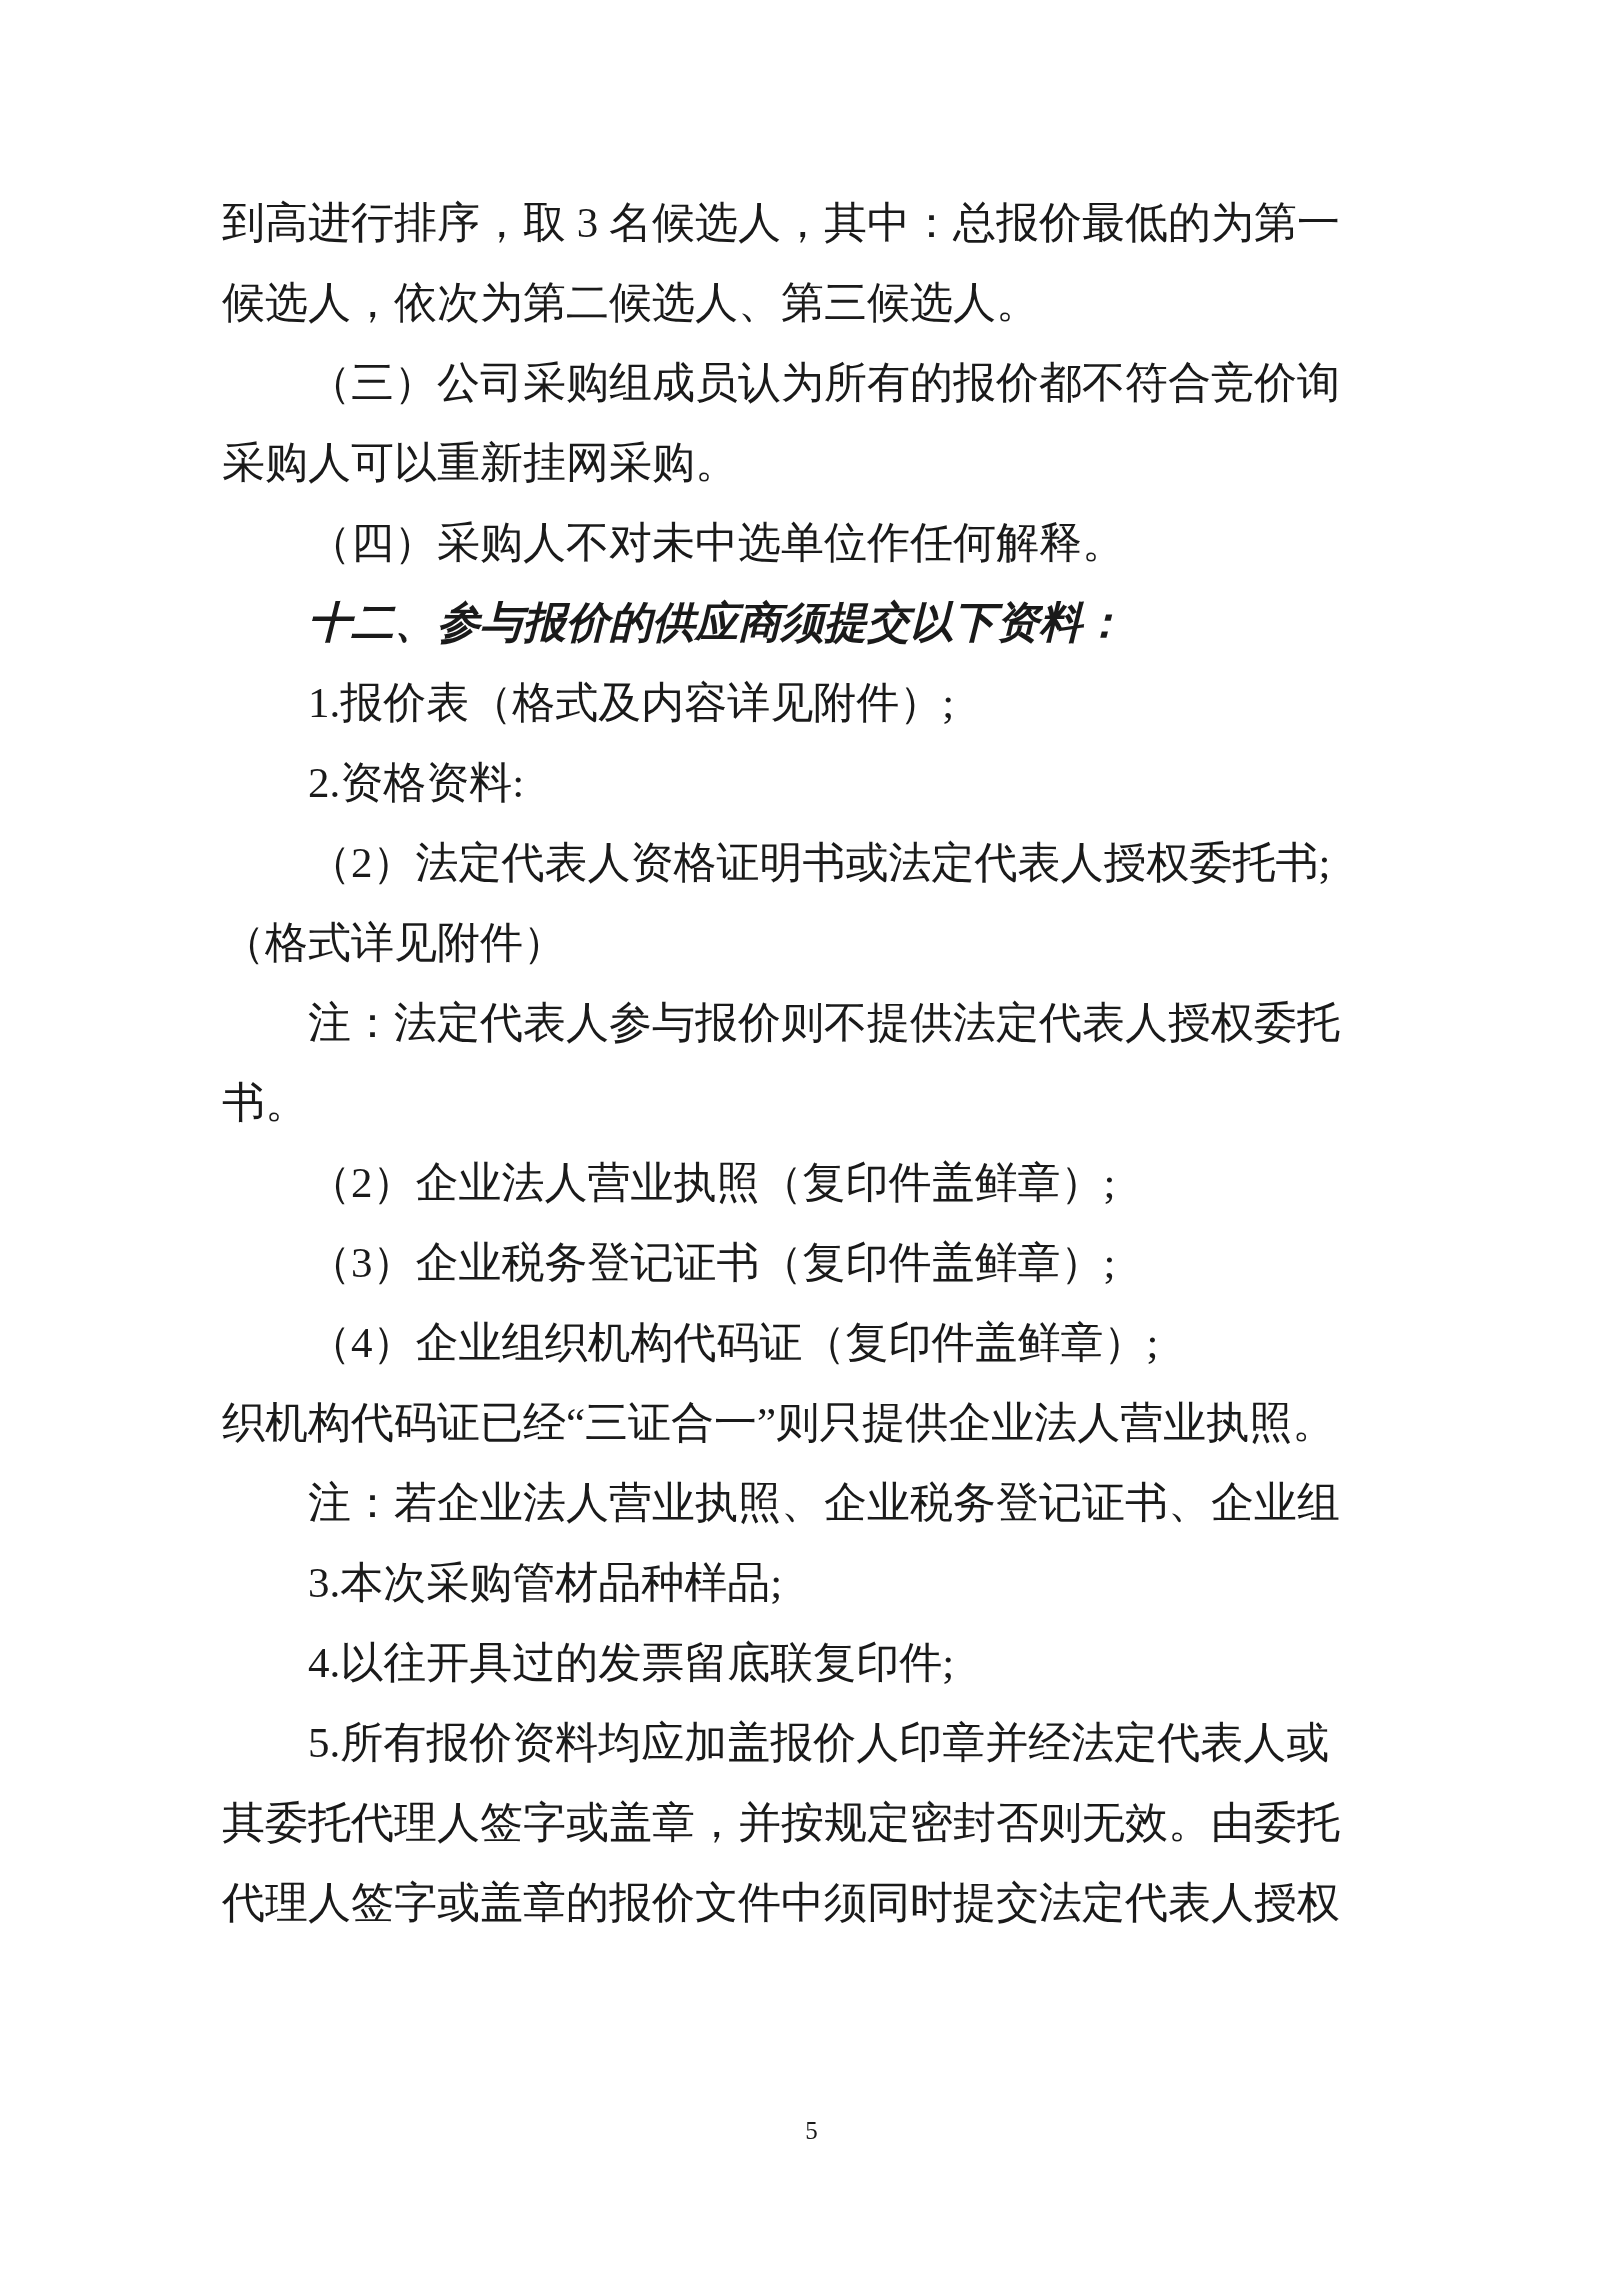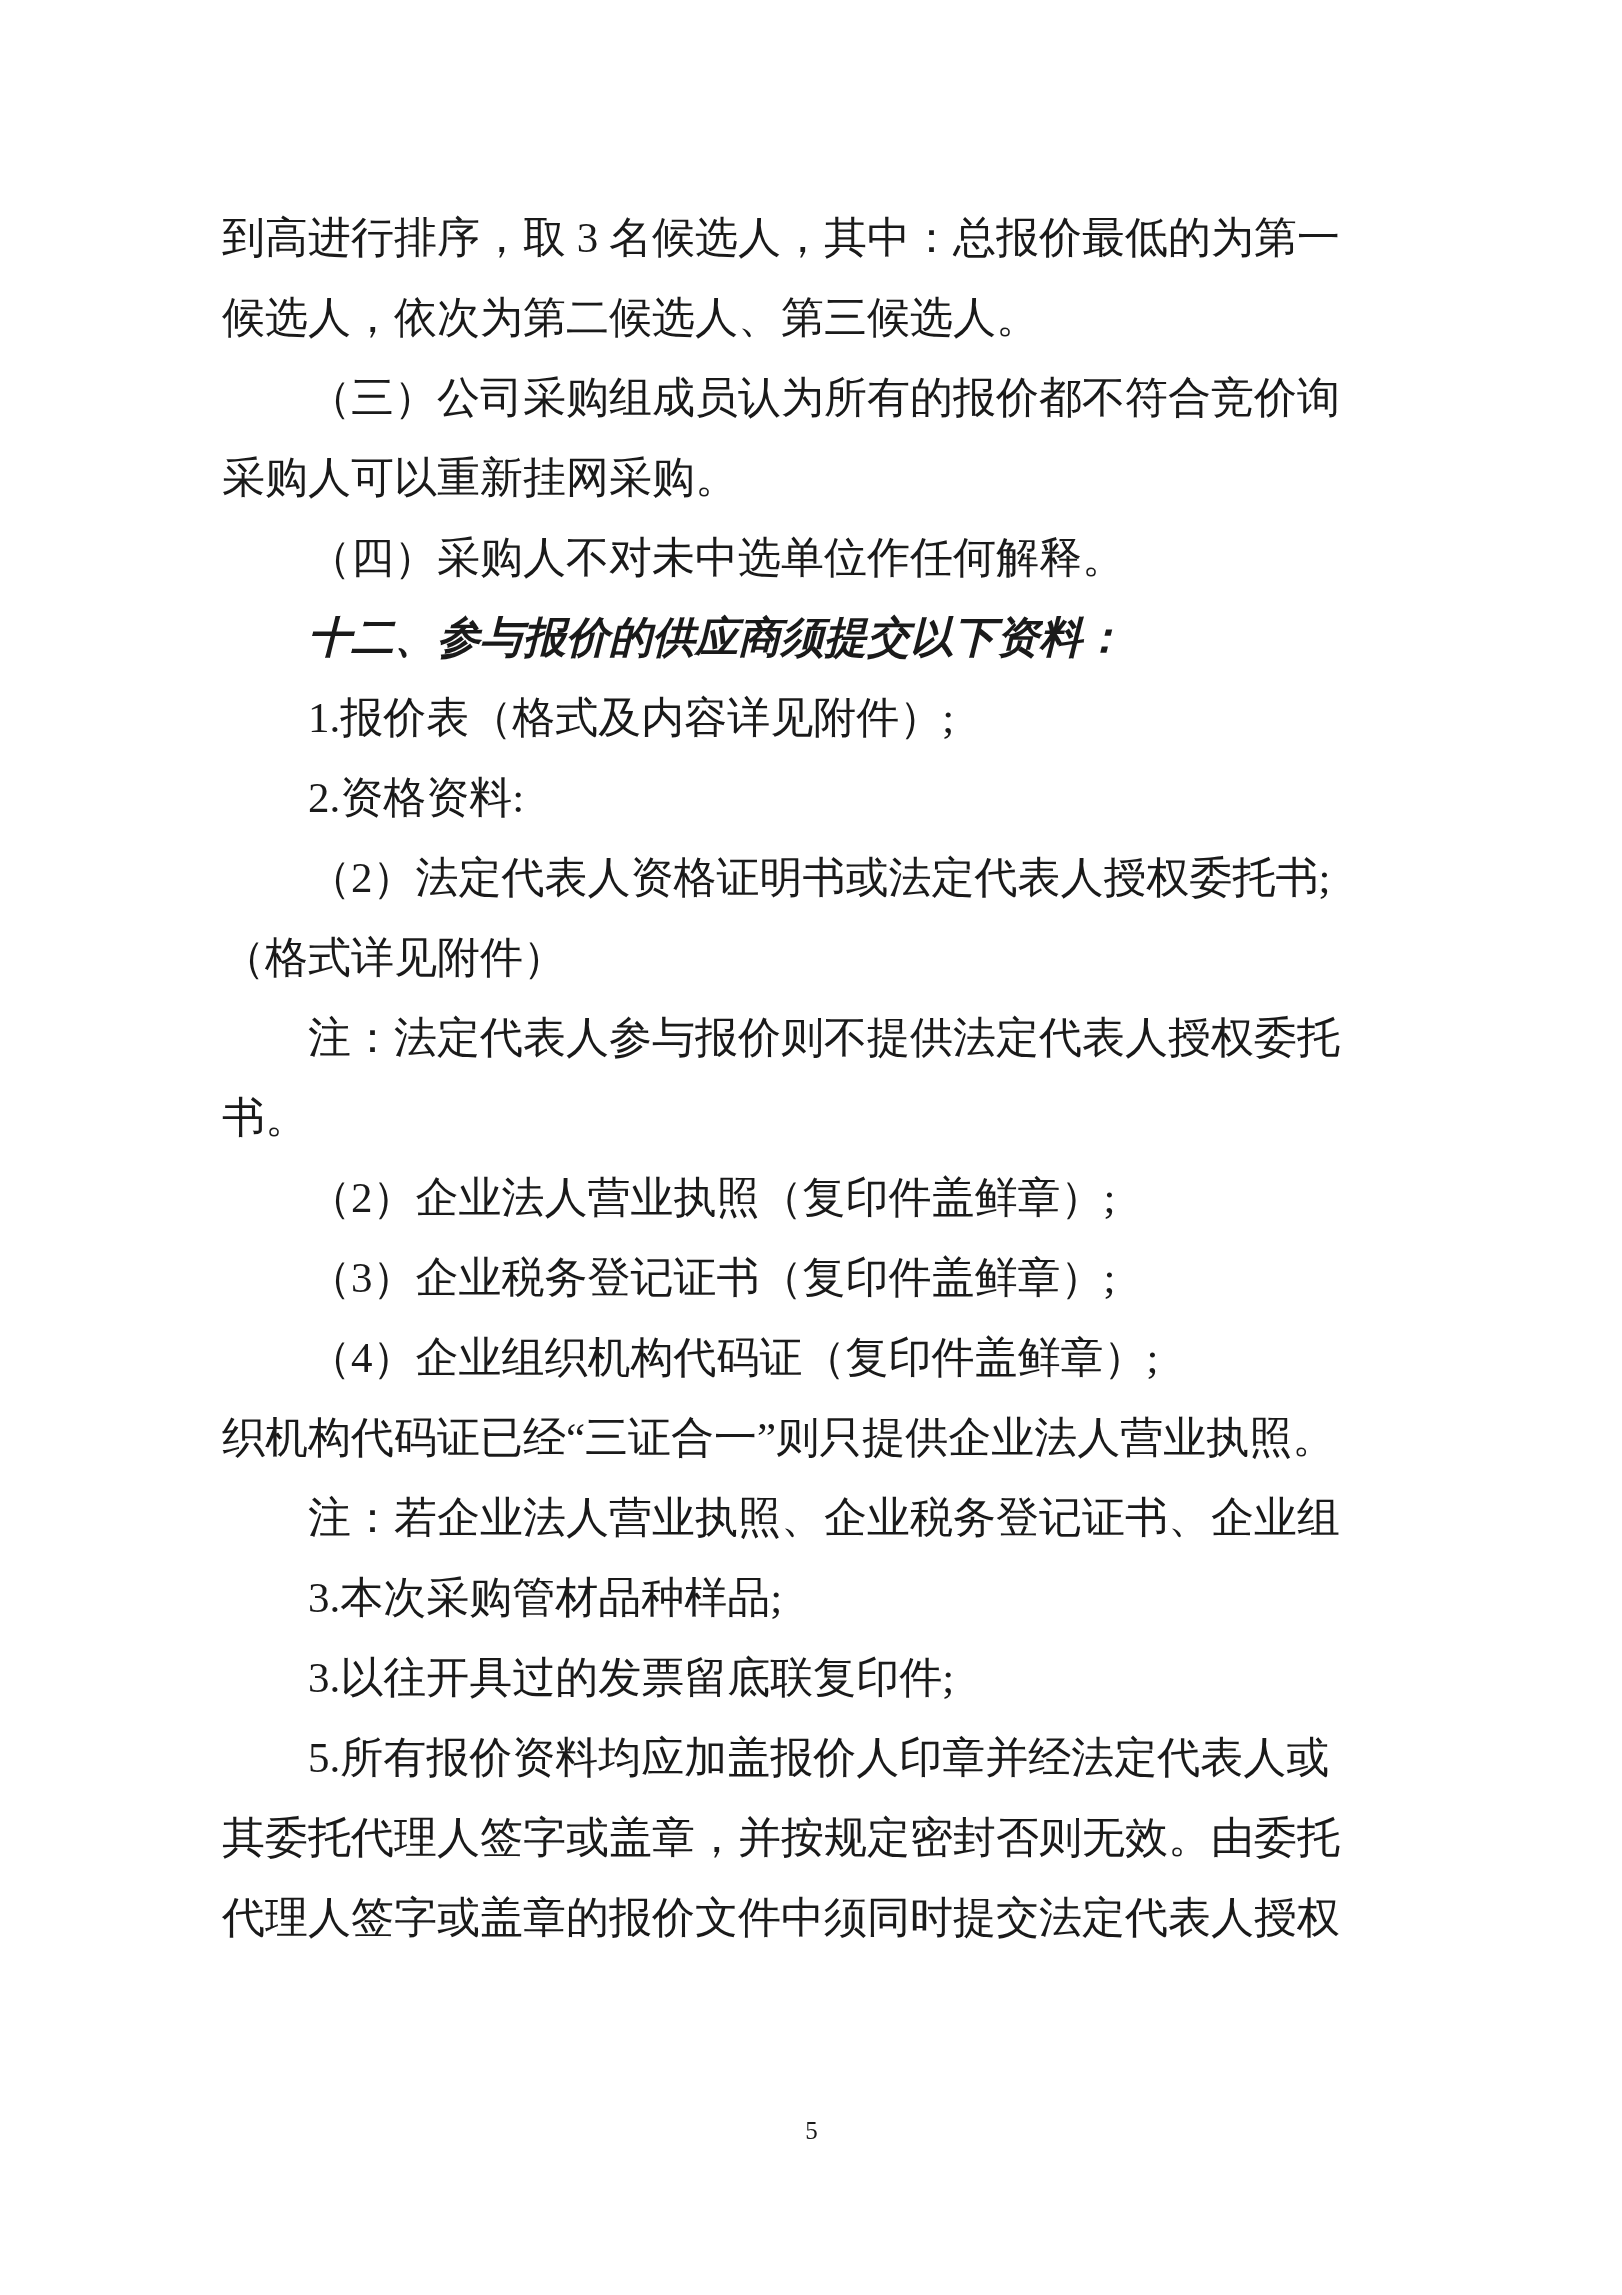--- a/index.html
+++ b/index.html
@@ -13,21 +13,21 @@
     height: 2295px;
     margin: 0 auto;
     background: #ffffff;
     color: #1a1a1a;
     font-family: "Liberation Serif", "DejaVu Serif", serif;
     overflow: hidden;
   }
   .content {
     position: absolute;
     left: 222px;
-    top: 198px;
+    top: 183px;
     width: 1152px;
   }
   .line {
     font-size: 43px;
     line-height: 80px;
     height: 80px;
     white-space: nowrap;
     text-align: left;
   }
   .indent {
@@ -65,21 +65,21 @@
     <div class="line indent">（2）法定代表人资格证明书或法定代表人授权委托书;</div>
     <div class="line">（格式详见附件）</div>
     <div class="line indent">注：法定代表人参与报价则不提供法定代表人授权委托</div>
     <div class="line">书。</div>
     <div class="line indent">（2）企业法人营业执照（复印件盖鲜章）;</div>
     <div class="line indent">（3）企业税务登记证书（复印件盖鲜章）;</div>
     <div class="line indent">（4）企业组织机构代码证（复印件盖鲜章）;</div>
     <div class="line">织机构代码证已经“三证合一”则只提供企业法人营业执照。</div>
     <div class="line indent">注：若企业法人营业执照、企业税务登记证书、企业组</div>
     <div class="line indent">3.本次采购管材品种样品;</div>
-    <div class="line indent">3.以往开具过的发票留底联复印件;</div>
+    <div class="line indent">4.以往开具过的发票留底联复印件;</div>
     <div class="line indent">5.所有报价资料均应加盖报价人印章并经法定代表人或</div>
     <div class="line">其委托代理人签字或盖章，并按规定密封否则无效。由委托</div>
     <div class="line">代理人签字或盖章的报价文件中须同时提交法定代表人授权</div>
   </div>
 
   <div class="page-num">5</div>
 </div>
 
 
 </body></html>

